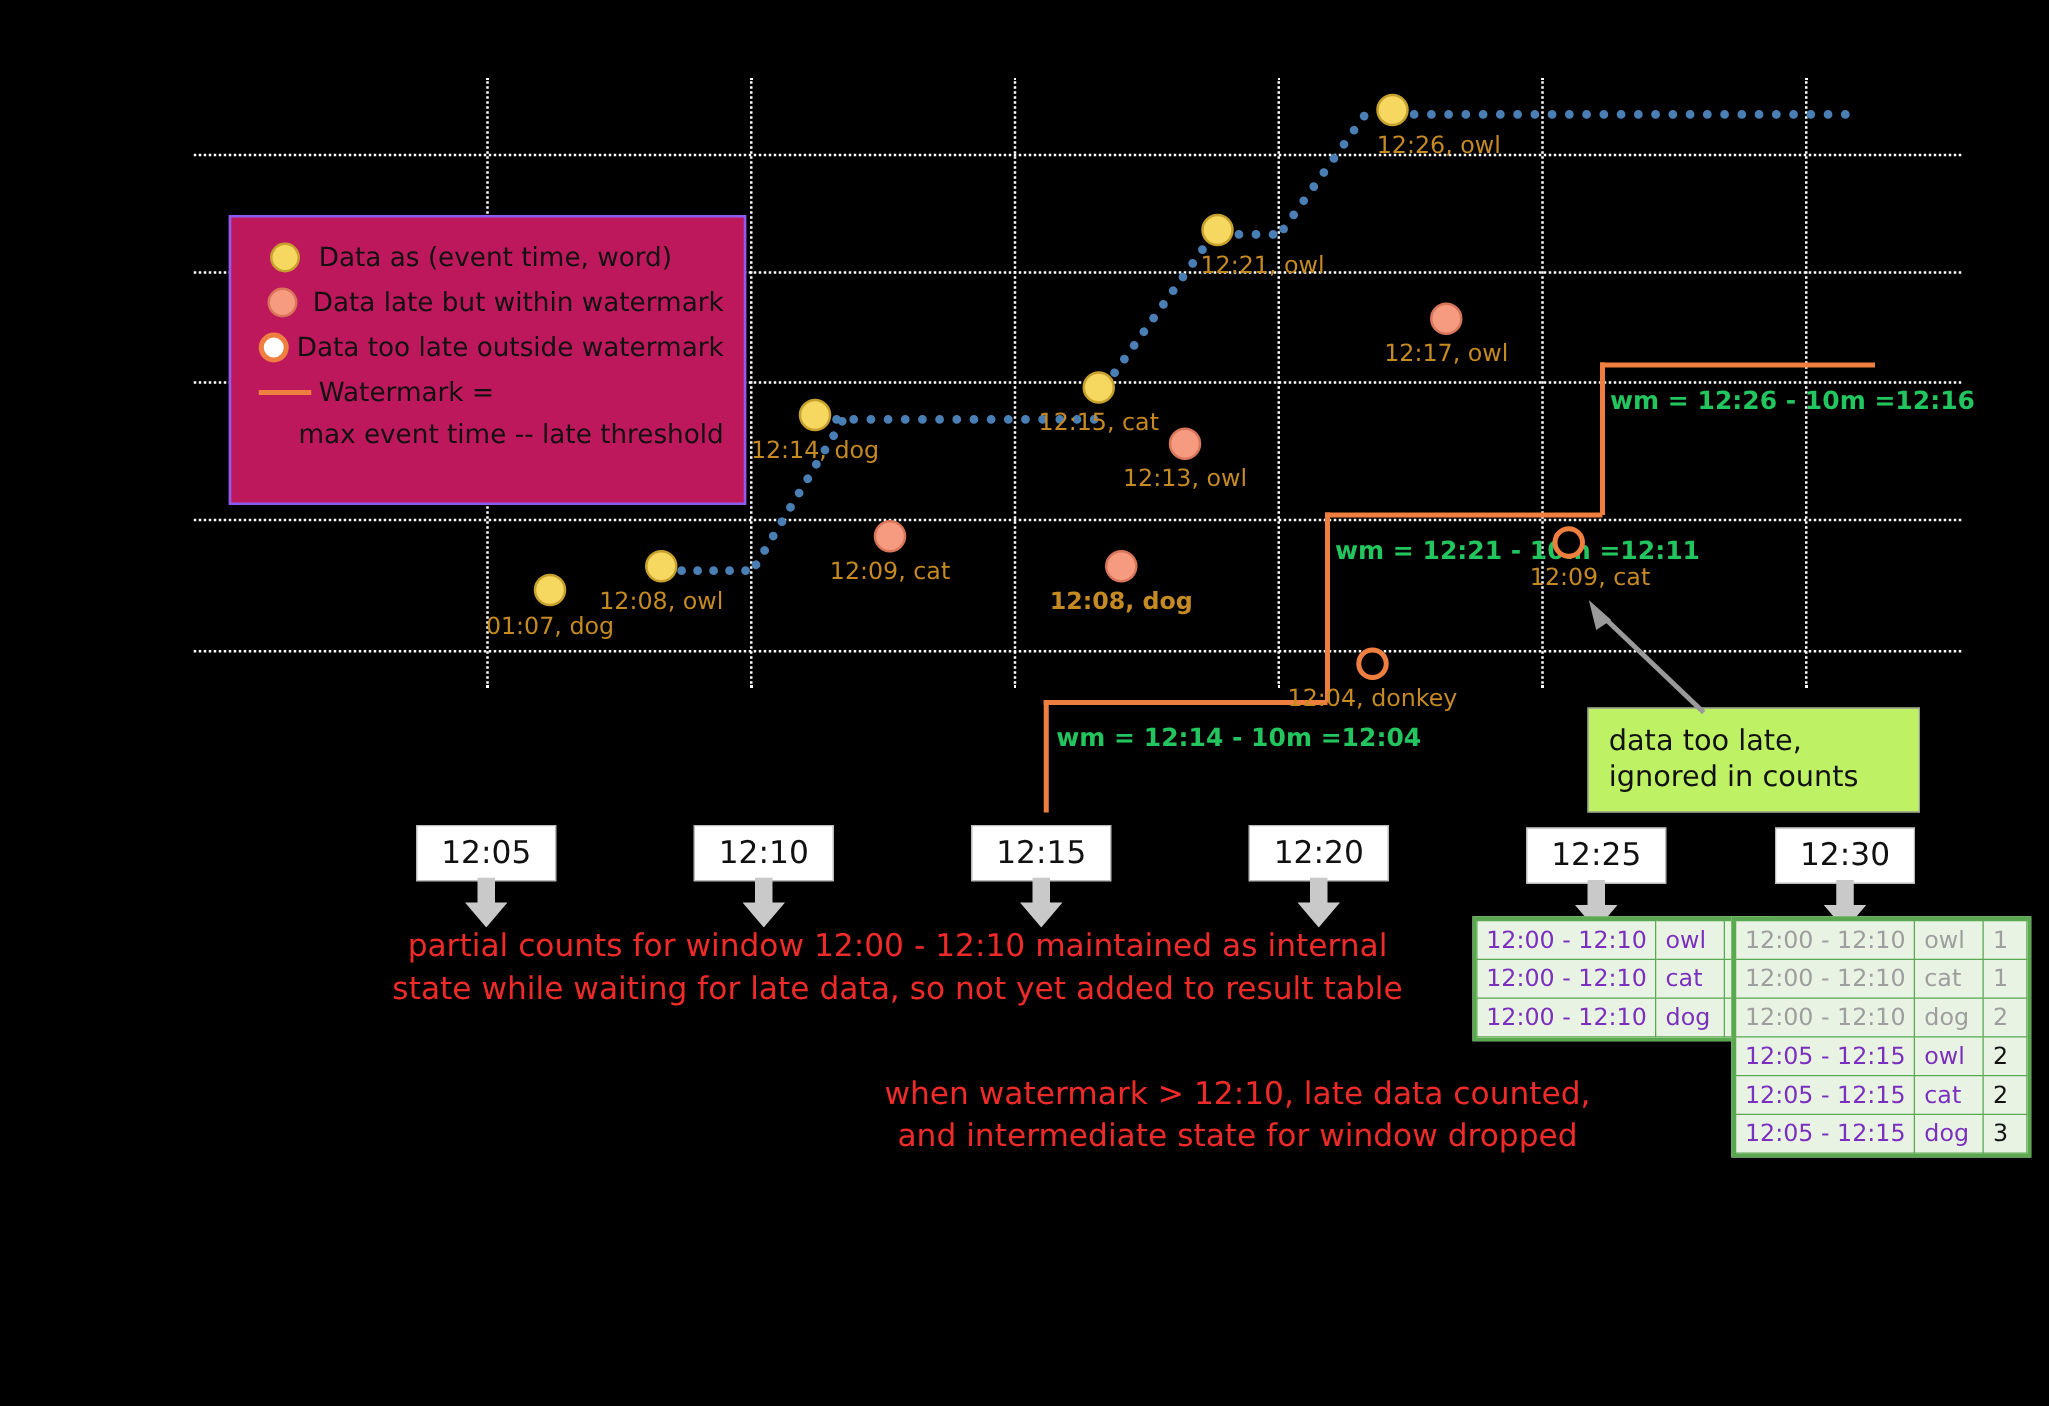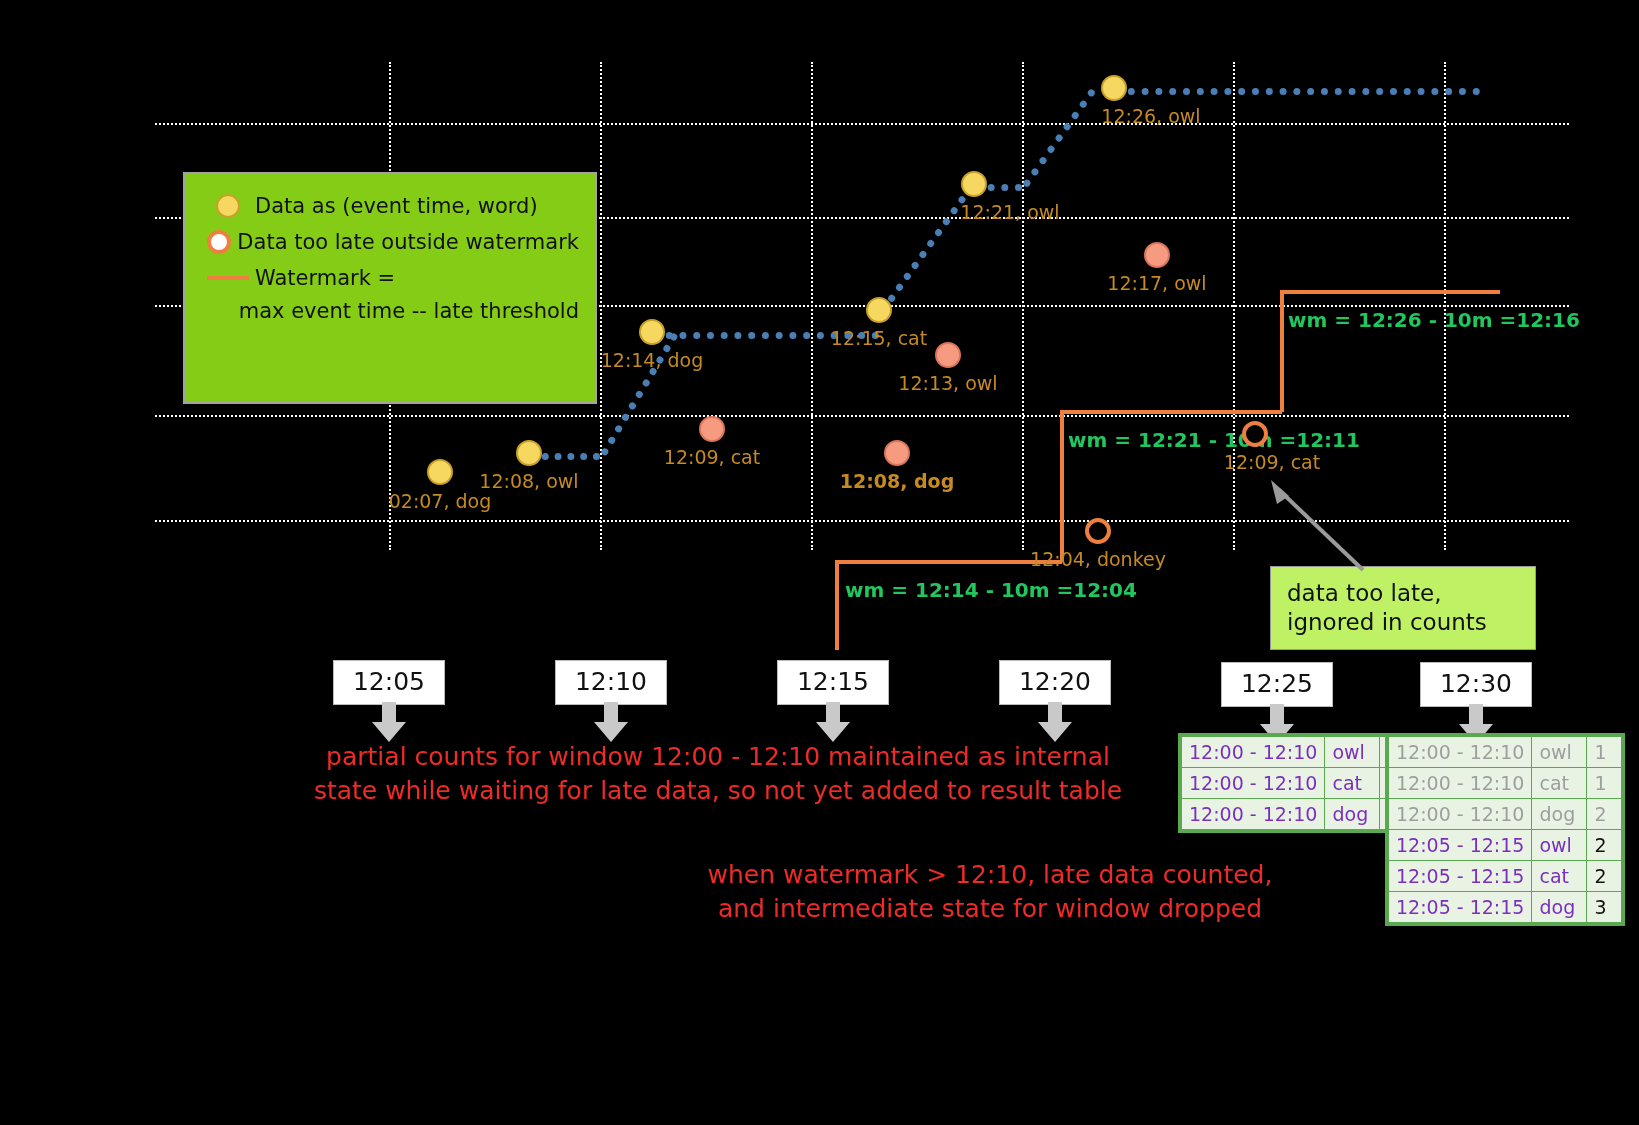--- a/index.html
+++ b/index.html
@@ -59,22 +59,22 @@
     transform: translate(-50%, 0);
   }
 
   
   #legend {
     position: absolute;
     left: 183px;
     top: 172px;
     width: 414px;
     height: 232px;
-    background: #84cc16;
-    border: 2px solid #a3a3a3;
+    background: #be185d;
+    border: 2px solid #8b5cf6;
     box-sizing: border-box;
     padding: 14px 16px;
   }
   .lg-row {
     display: flex;
     align-items: center;
     height: 36px;
   }
   .lg-swatch {
     width: 54px;
@@ -238,21 +238,21 @@
   <div class="wm-v" style="left:1060px; top:410px; height:152px;"></div>
   <div class="wm-h" style="left:1060px; top:410px; width:222px;"></div>
   <div class="wm-v" style="left:1280px; top:290px; height:122px;"></div>
   <div class="wm-h" style="left:1280px; top:290px; width:220px;"></div>
 
   <div class="wm-label" style="left:845px; top:578px;">wm = 12:14 - 10m =12:04</div>
   <div class="wm-label" style="left:1068px; top:428px;">wm = 12:21 - 10m =12:11</div>
   <div class="wm-label" style="left:1288px; top:308px;">wm = 12:26 - 10m =12:16</div>
 
   <div class="pt ontime" style="left:440px;  top:472px;"></div>
-  <div class="pt-label" style="left:440px;  top:490px;">02:07, dog</div>
+  <div class="pt-label" style="left:440px;  top:490px;">01:07, dog</div>
 
   <div class="pt ontime" style="left:529px;  top:453px;"></div>
   <div class="pt-label" style="left:529px;  top:470px;">12:08, owl</div>
 
   <div class="pt late" style="left:712px;  top:429px;"></div>
   <div class="pt-label" style="left:712px;  top:446px;">12:09, cat</div>
 
   <div class="pt ontime" style="left:652px;  top:332px;"></div>
   <div class="pt-label" style="left:652px;  top:349px;">12:14, dog</div>
 
@@ -279,20 +279,26 @@
 
   <div class="pt toolate" style="left:1255px; top:434px;"></div>
   <div class="pt-label" style="left:1272px; top:451px;">12:09, cat</div>
 
   <div id="legend">
     <div class="lg-row">
       <span class="lg-swatch">
           <span class="lg-dot ontime"></span>
         </span>
       <span class="lg-text">Data as (event time, word)</span>
+    </div>
+    <div class="lg-row">
+      <span class="lg-swatch">
+          <span class="lg-dot late"></span>
+        </span>
+      <span class="lg-text">Data late but within watermark</span>
     </div>
     <div class="lg-row">
       <span class="lg-swatch">
           <span class="lg-dot toolate"></span>
         </span>
       <span class="lg-text">Data too late outside watermark</span>
     </div>
     <div class="lg-row">
       <span class="lg-swatch">
           <span class="lg-line-solid"></span>

